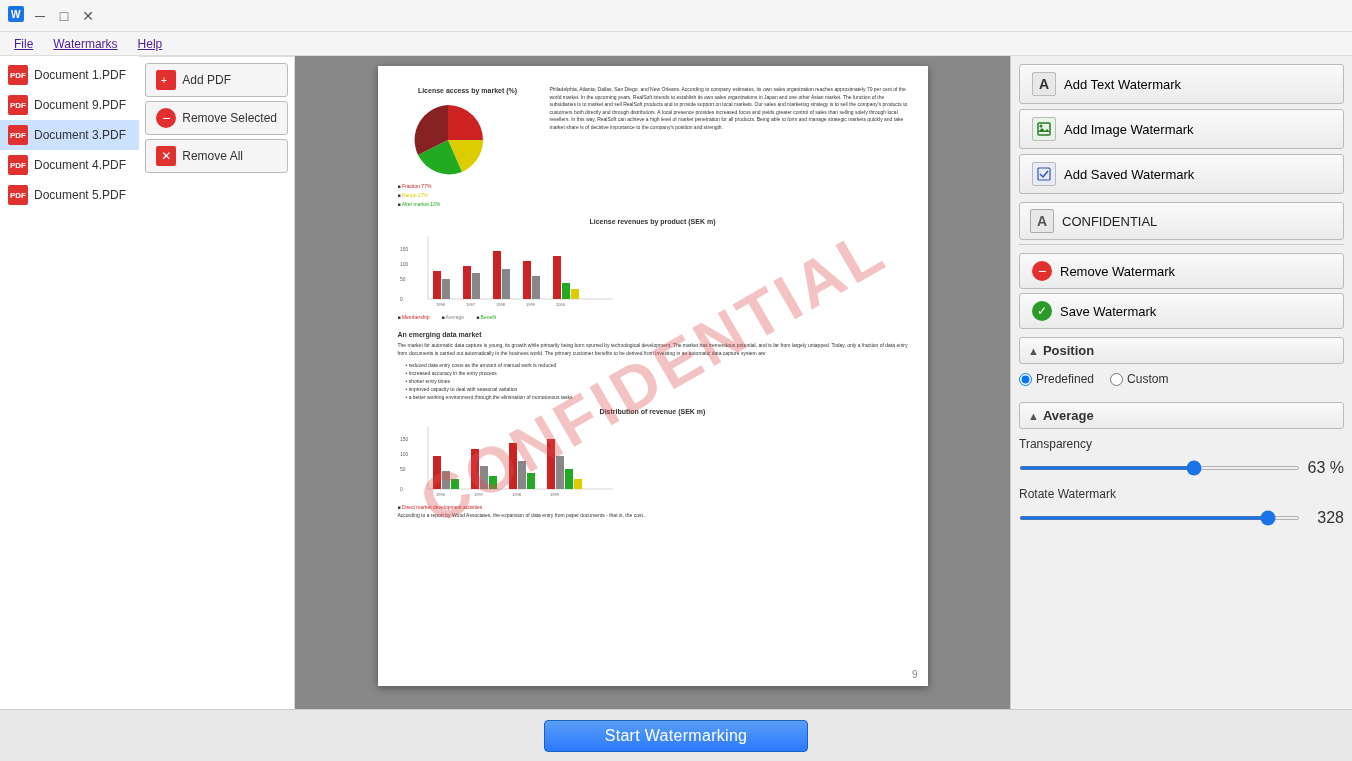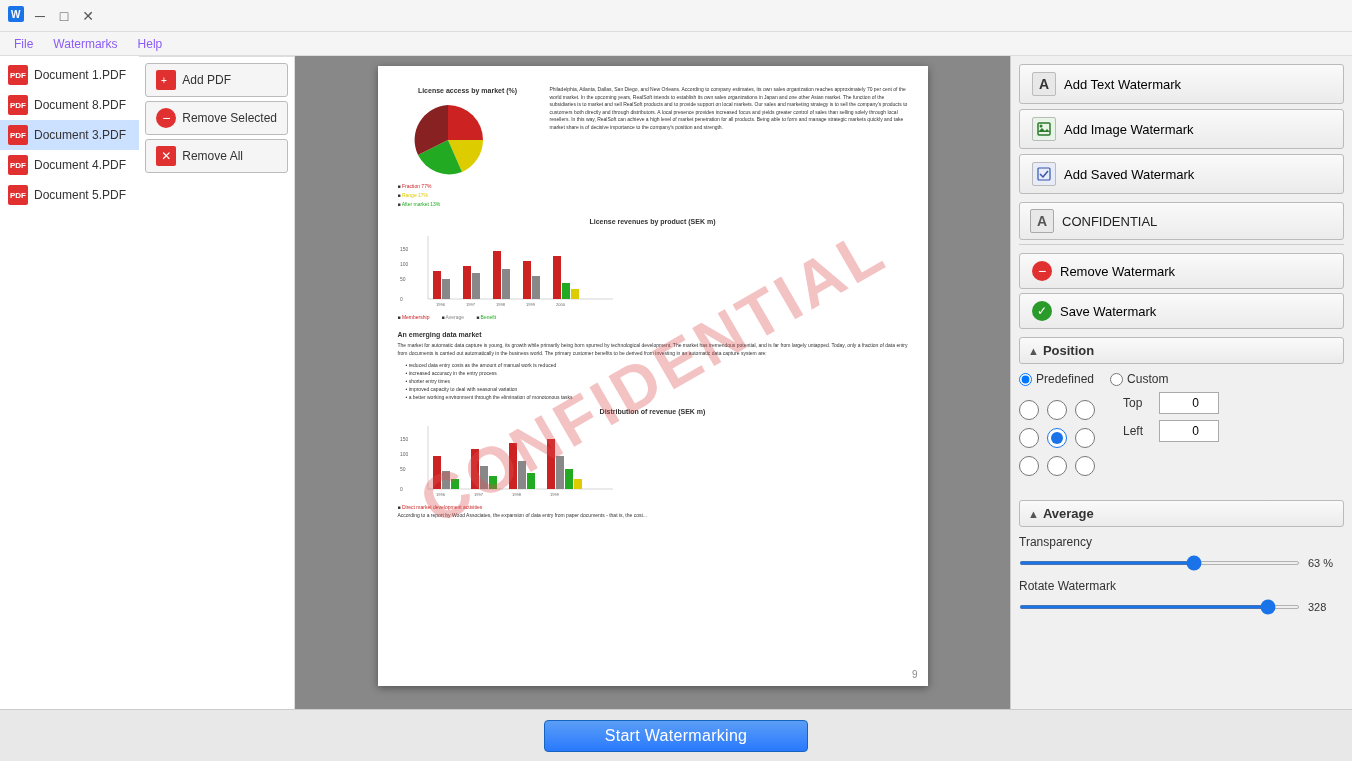--- a/index.html
+++ b/index.html
@@ -32,21 +32,22 @@
       height: 24px;
       display: flex;
       align-items: center;
       padding: 0 4px;
       flex-shrink: 0;
     }
     .menu-item {
       padding: 2px 10px;
       cursor: pointer;
       font-size: 12px;
-      color: #8b5cf6;
+      color: #4c1d95;
+      text-decoration: underline;
     }
 
     
     .main-layout {
       display: flex;
       flex: 1;
       overflow: hidden;
     }
 
     
@@ -369,21 +370,21 @@
       margin-bottom: 8px;
       font-size: 12px;
       color: #333;
     }
     .effect-label { width: 120px; flex-shrink: 0; }
     input[type="range"] {
       flex: 1;
       height: 4px;
       accent-color: #1a73e8;
     }
-    .effect-value { font-size: 11px; color: #333; min-width: 36px; }
+    .effect-value { font-size: 16px; color: #333; min-width: 36px; text-align: right; }
 
     
     .bottom-bar {
       height: 52px;
       background: #e8e8e8;
       border-top: 1px solid #ccc;
       display: flex;
       align-items: center;
       justify-content: center;
       flex-shrink: 0;
@@ -463,21 +464,21 @@
 <div class="main-layout">
 
   <div class="left-sidebar">
     <div class="file-list">
       <div class="file-item">
         <div class="file-icon">PDF</div>
         <span>Document 1.PDF</span>
       </div>
       <div class="file-item">
         <div class="file-icon">PDF</div>
-        <span>Document 8.PDF</span>
+        <span>Document 9.PDF</span>
       </div>
       <div class="file-item selected">
         <div class="file-icon">PDF</div>
         <span>Document 3.PDF</span>
       </div>
       <div class="file-item">
         <div class="file-icon">PDF</div>
         <span>Document 4.PDF</span>
       </div>
       <div class="file-item">
@@ -706,45 +707,20 @@
           <label class="radio-label">
             <input type="radio" name="posType" checked="" style="">
             <span>Predefined</span>
           </label>
           <label class="radio-label">
             <input type="radio" name="posType" style="">
             <span>Custom</span>
           </label>
         </div>
 
-        <div class="pos-layout">
-
-          <div class="position-grid">
-            <input type="radio" class="pos-radio" name="posGrid" style="">
-            <input type="radio" class="pos-radio" name="posGrid" style="">
-            <input type="radio" class="pos-radio" name="posGrid" style="">
-            <input type="radio" class="pos-radio" name="posGrid" style="">
-            <input type="radio" class="pos-radio" name="posGrid" checked="" style="">
-            <input type="radio" class="pos-radio" name="posGrid" style="">
-            <input type="radio" class="pos-radio" name="posGrid" style="">
-            <input type="radio" class="pos-radio" name="posGrid" style="">
-            <input type="radio" class="pos-radio" name="posGrid" style="">
-          </div>
-
-          <div class="coord-row">
-            <div class="coord-item">
-              <span class="coord-label">Top</span>
-              <input type="number" class="coord-input" value="0" style="">
-            </div>
-            <div class="coord-item">
-              <span class="coord-label">Left</span>
-              <input type="number" class="coord-input" value="0" style="">
-            </div>
-          </div>
-        </div>
       </div>
 
       <div class="effects-header">
         <span class="section-chevron">▲</span>
         <span>Average</span>
       </div>
       <div class="effects-content">
         <div class="effect-row">
           <span class="effect-label">Transparency</span>
         </div>

